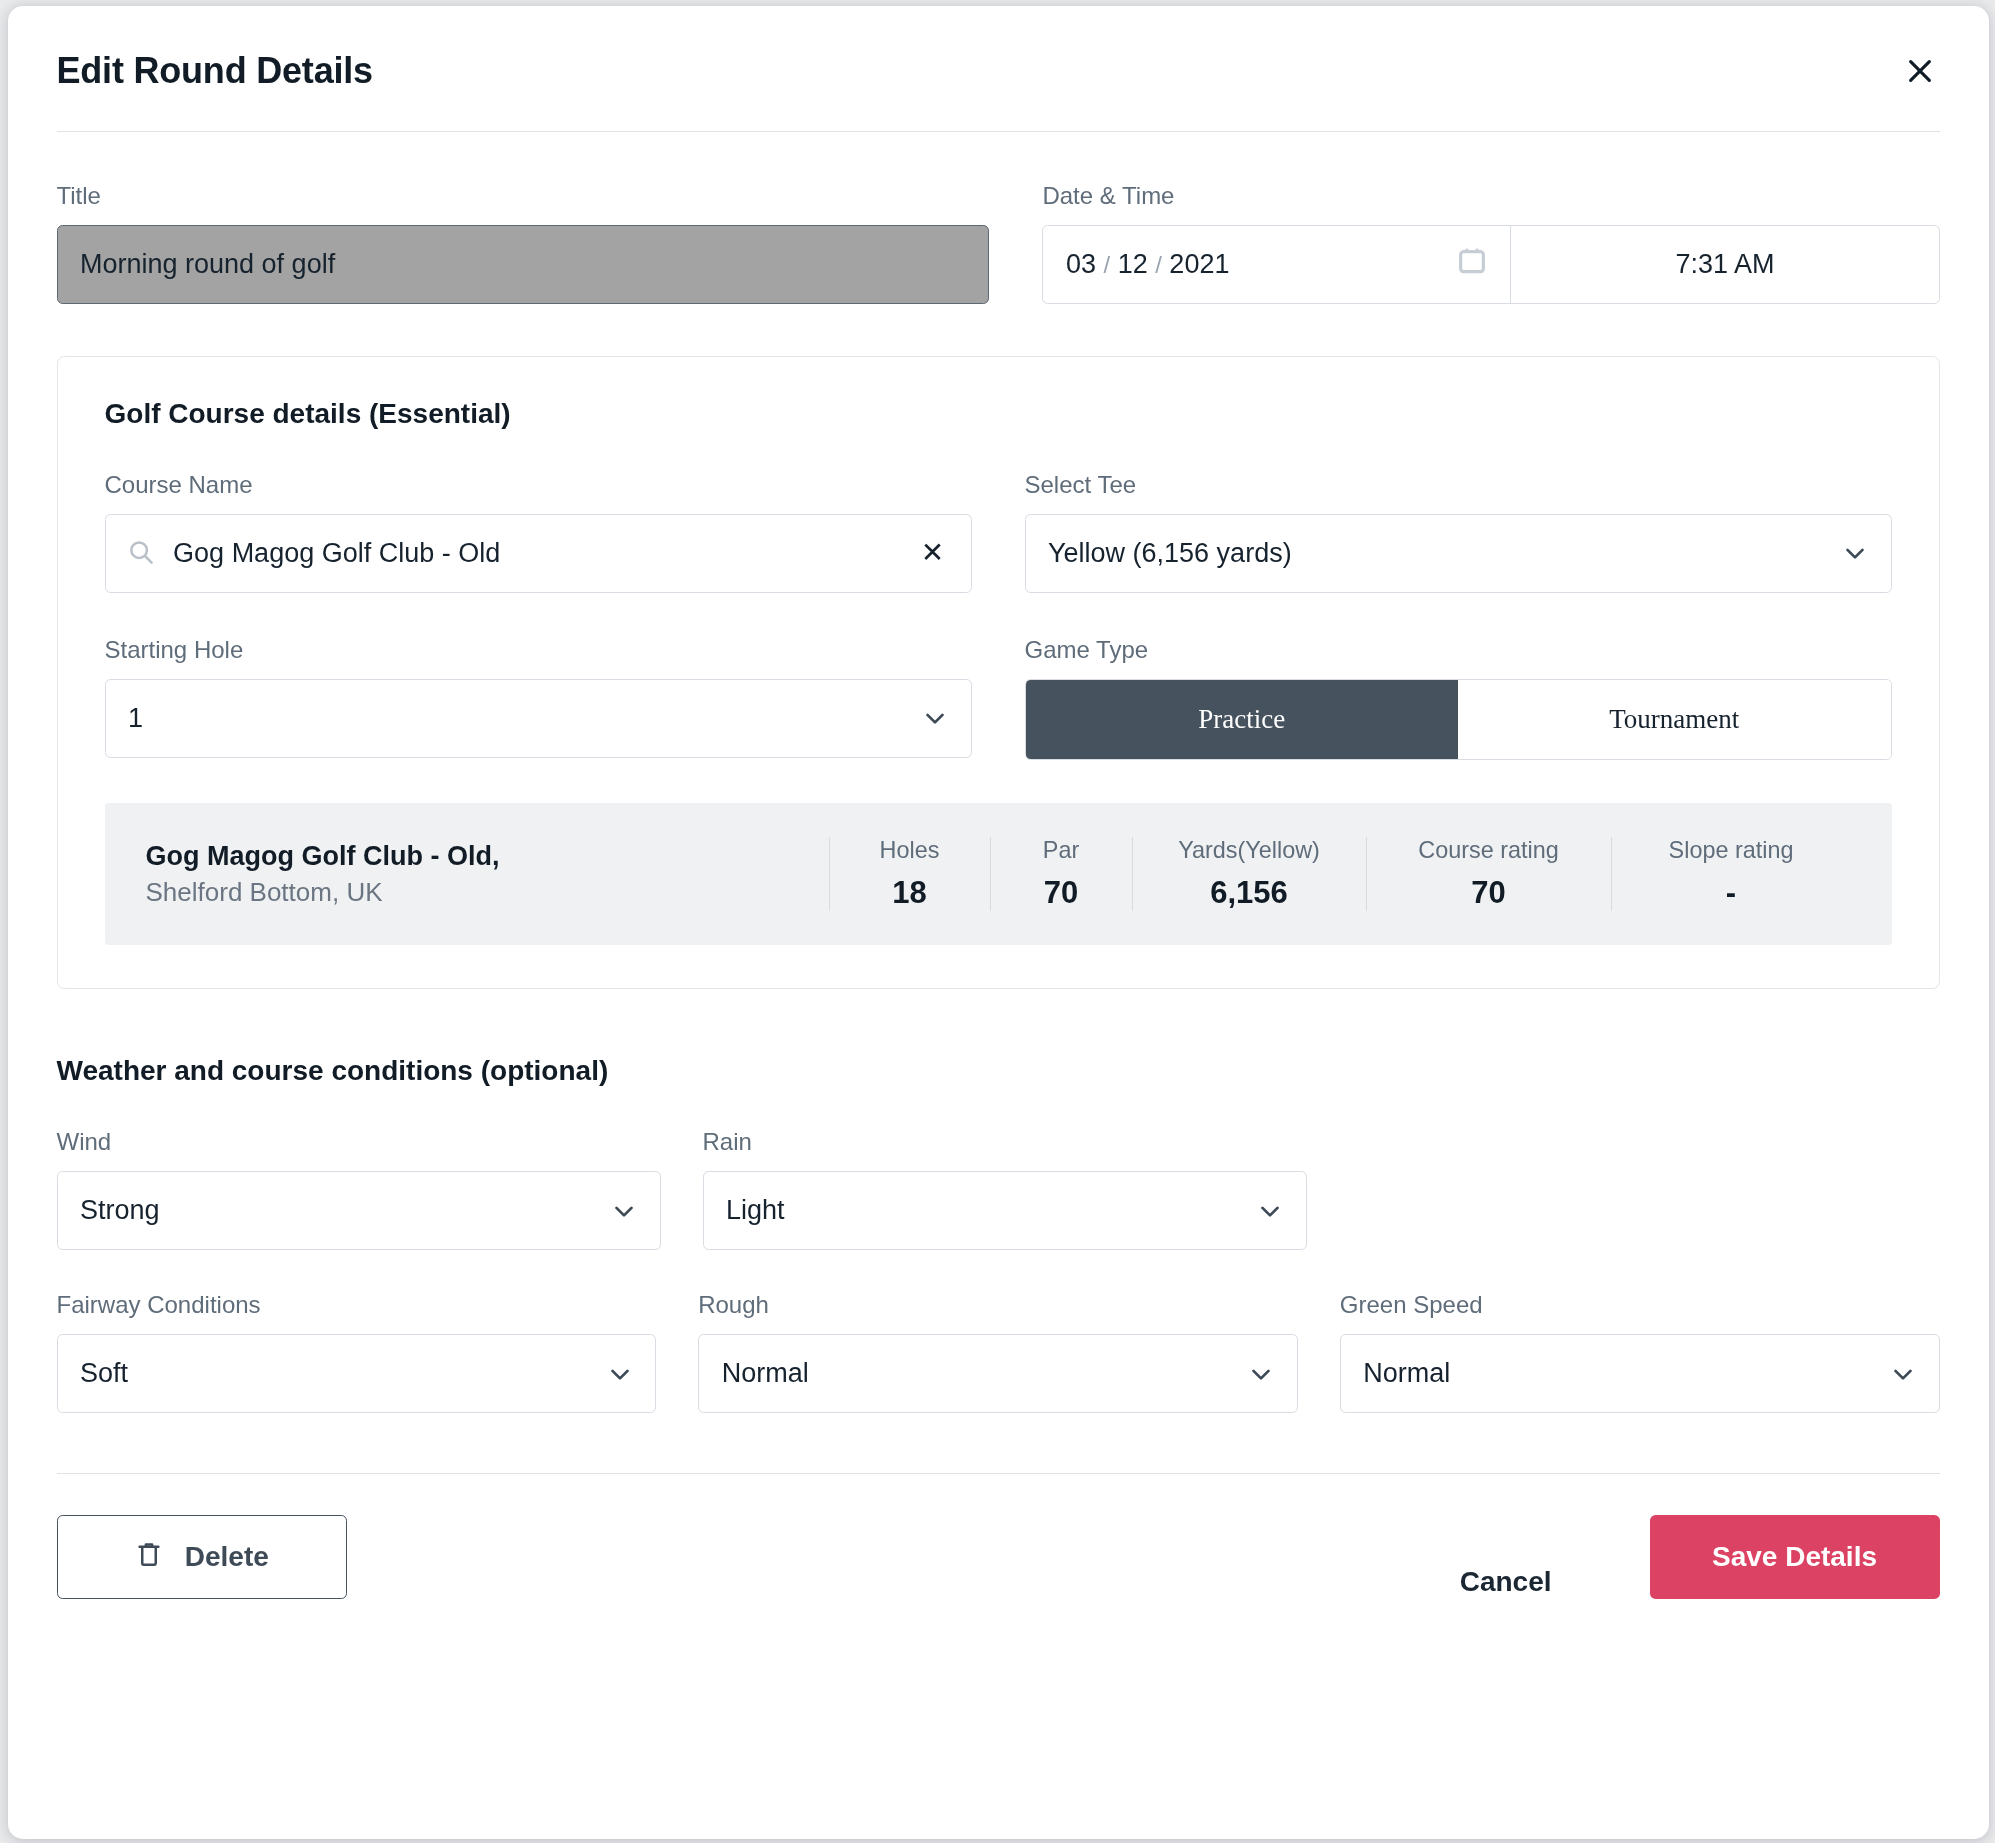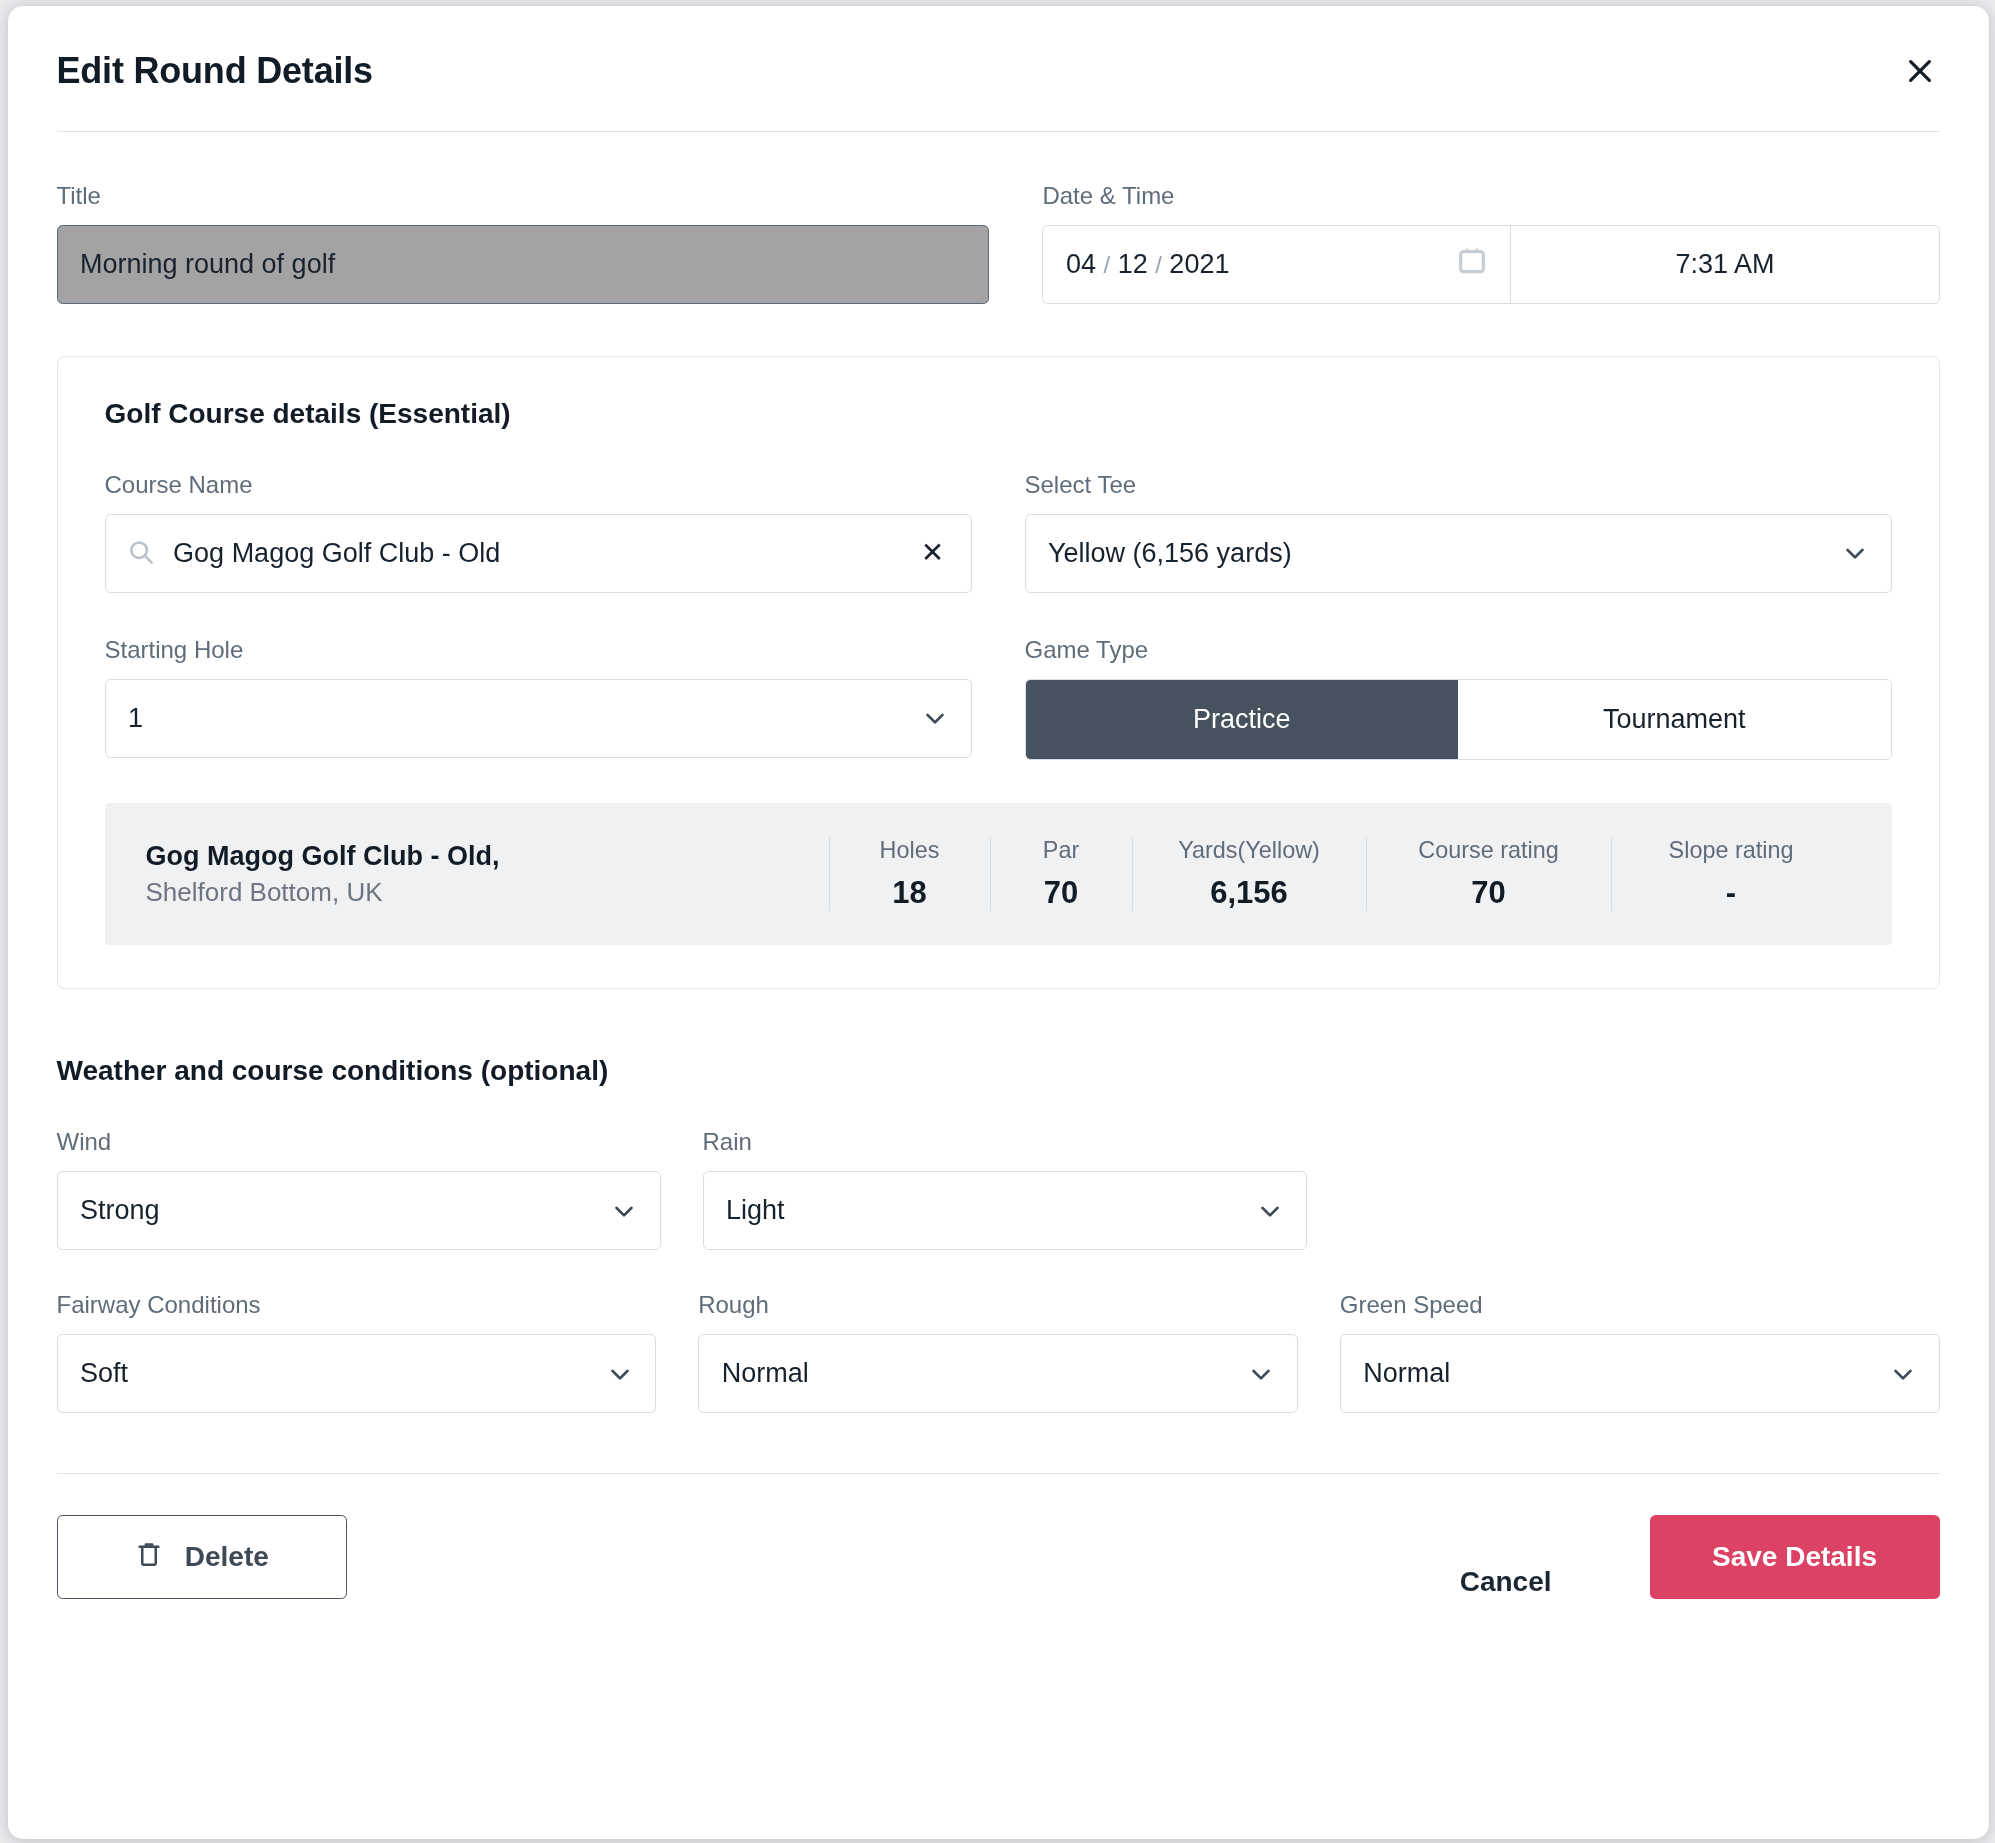--- a/index.html
+++ b/index.html
@@ -99,21 +99,21 @@
   }
   .clear-x { font-size: 28px; color: #17222e; cursor: pointer; line-height: 1; padding: 0 3.7px; }
 
   
   .segment {
     display: flex; height: 81px; border: 0.9px solid #d8dde3;
     border-radius: 5.6px; overflow: hidden;
   }
   .segment .seg {
     flex: 1; display: flex; align-items: center; justify-content: center;
-    font-size: 27px; cursor: pointer; color: #16222e; background: #fff;
+    font-size: 27px; cursor: pointer; color: #16222e; background: #fff; font-family: Liberation Serif, serif;
   }
   .segment .seg.active { background: #46525e; color: #ffffff; }
 
   
   .stats {
     margin-top: 43px; background: #f0f1f3; border-radius: 3.7px;
     display: flex; align-items: center; padding: 34px 41px; min-height: 141px;
   }
   .stats .name-block { flex: 1 1 auto; }
   .stats .cname { font-size: 27px; font-weight: bold; color: #111c26; line-height: 1.35; }
@@ -179,21 +179,21 @@
         <div class="input-box strong-border">
           <span>Morning round of golf</span>
         </div>
       </div>
 
       <div class="dt-col">
         <span class="field-label">Date &amp; Time</span>
         <div class="dt-group">
           <div class="dt-date">
             <span class="date-parts">
-              <span>04</span>
+              <span>03</span>
               <span class="sep">/</span>
               <span>12</span>
               <span class="sep">/</span>
               <span>2021</span>
             </span>
             <span>
               <svg width="32" height="32" viewBox="0 0 24 24">
                 <rect x="3.5" y="5" width="17" height="15" rx="2.2" fill="none" stroke="#c7cdd4" stroke-width="2.4"></rect>
                 <rect x="5.6" y="9.4" width="12.8" height="8.6" fill="#ffffff"></rect>
                 <rect x="7.2" y="2.6" width="2" height="3.2" rx="0.8" fill="#c7cdd4"></rect>

